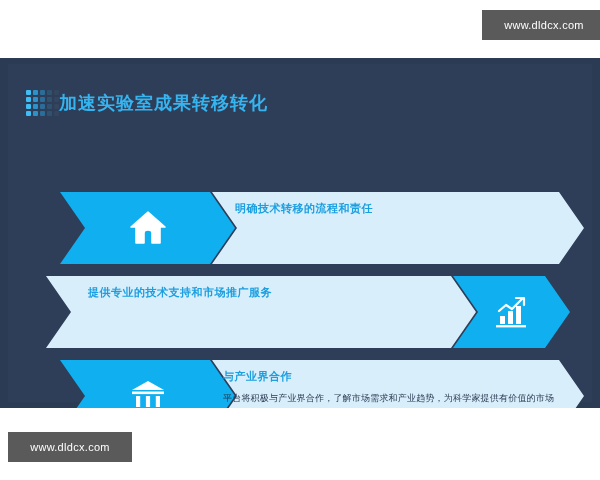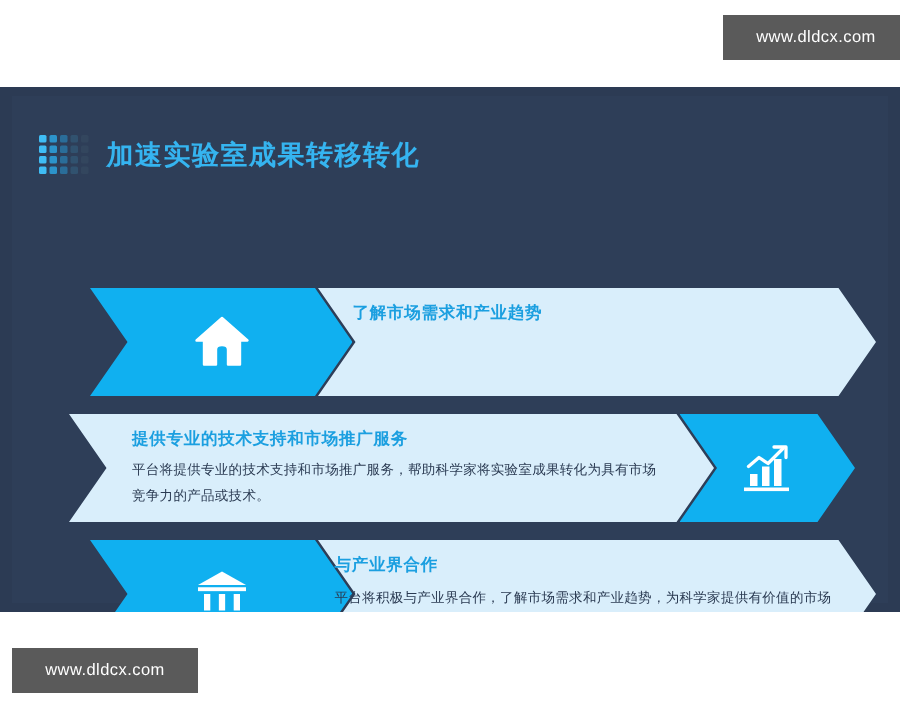--- a/index.html
+++ b/index.html
@@ -36,21 +36,20 @@
   }
 
   
   #title-row {
     position: absolute;
     left: 18px;
     top: 22px;
     height: 34px;
     display: flex;
     align-items: center;
-    gap: 12px;
   }
   #dot-grid {
     display: grid;
     grid-template-columns: repeat(5, 5px);
     grid-template-rows: repeat(4, 5px);
     gap: 2px;
     width: 33px;
   }
   .dot { width: 5px; height: 5px; border-radius: 1px; }
 
@@ -192,21 +191,21 @@
       <div class="banner-layer icon-chev-left"></div>
       <div class="banner-layer body-chev-left"></div>
 
       <div class="banner-icon" style="left:0; width:175px;">
         <svg width="38" height="36" viewBox="0 0 38 36">
           <path d="M19 2 L36 17 L31 17 L31 33 L23 33 L23 23 Q23 20 19 20 Q15 20 15 23 L15 33 L7 33 L7 17 L2 17 Z" fill="#ffffff" stroke="#ffffff" stroke-width="1.6" stroke-linejoin="round"></path>
         </svg>
       </div>
 
       <div class="banner-text" style="left:175px; width:320px;">
-        <div class="banner-heading">了解市场需求和产业趋势</div>
+        <div class="banner-heading">明确技术转移的流程和责任</div>
       </div>
     </div>
 
     <div class="banner" id="banner-2" style="left:38px; top:212px; width:530px;font-family:Liberation Mono, monospace;">
 
       <div class="banner-layer body-chev-right"></div>
       <div class="banner-layer icon-chev-right"></div>
 
       <div class="banner-icon" style="left:407px; width:117px;">
         <svg width="38" height="36" viewBox="0 0 38 36">
@@ -214,21 +213,20 @@
           <rect x="15" y="17" width="5" height="13" fill="#ffffff"></rect>
           <rect x="23" y="12" width="5" height="18" fill="#ffffff"></rect>
           <path d="M6 17 L13 11 L19 15 L29 5" fill="none" stroke="#ffffff" stroke-width="2.2" stroke-linecap="round" stroke-linejoin="round"></path>
           <path d="M23 4 L31 4 L31 11" fill="none" stroke="#ffffff" stroke-width="2.2" stroke-linecap="round" stroke-linejoin="round"></path>
           <rect x="3" y="31" width="30" height="2.4" fill="#ffffff"></rect>
         </svg>
       </div>
 
       <div class="banner-text" style="left:42px; width:355px;">
         <div class="banner-heading">提供专业的技术支持和市场推广服务</div>
-        <div class="banner-body">平台将提供专业的技术支持和市场推广服务，帮助科学家将实验室成果转化为具有市场竞争力的产品或技术。</div>
       </div>
     </div>
 
     <div class="banner" id="banner-3" style="left:52px; top:296px; width:530px;">
 
       <div class="banner-layer icon-chev-left"></div>
       <div class="banner-layer body-chev-left"></div>
 
       <div class="banner-icon" style="left:0; width:175px;">
         <svg width="38" height="36" viewBox="0 0 38 36">

